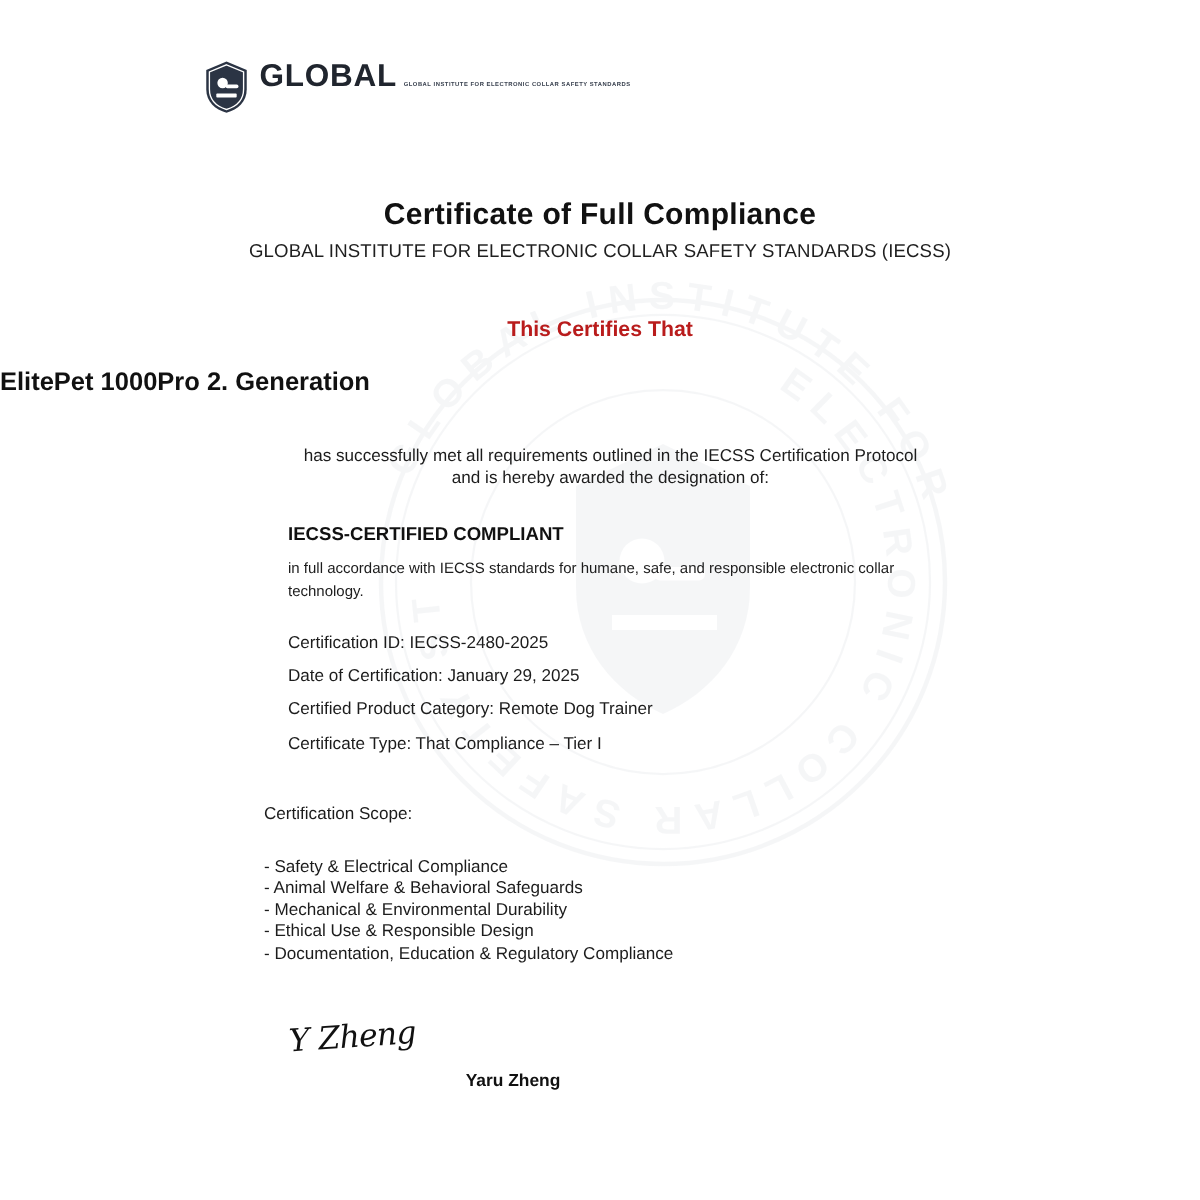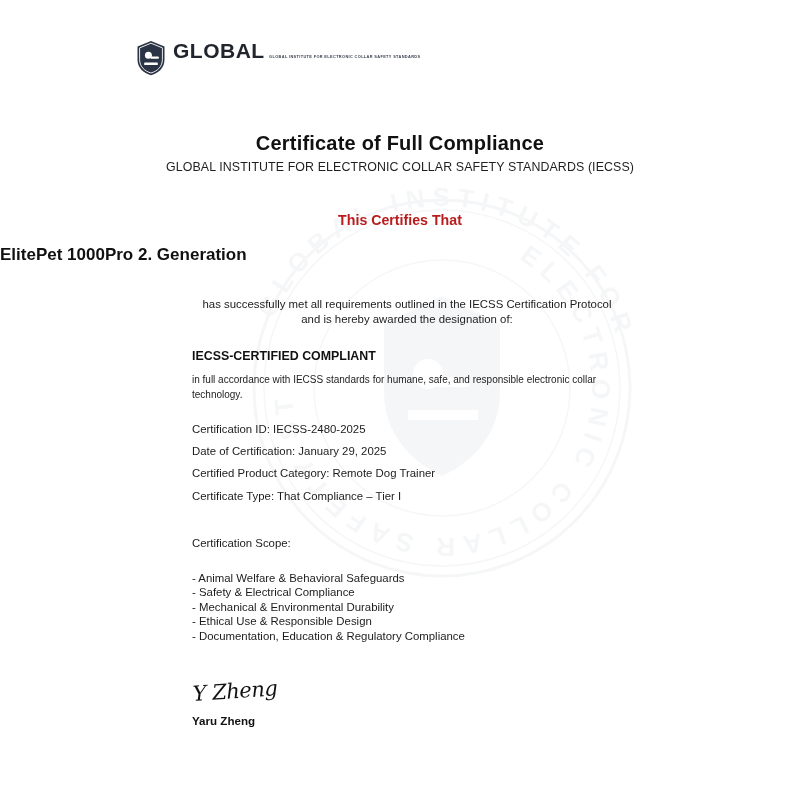--- a/index.html
+++ b/index.html
@@ -142,21 +142,21 @@
     width: 470px;
   }
   .meta-row {
     font-size: 11.4px;
     line-height: 22.2px;
     color: #1c1c1c;
   }
 
   .scope-block {
     position: absolute;
-    left: 192px;
+    left: 176px;
     top: 537px;
     width: 470px;
   }
   .scope-title {
     font-size: 11.4px;
     color: #1c1c1c;
     margin-bottom: 22px;
   }
   .scope-item {
     font-size: 11.4px;
@@ -180,20 +180,21 @@
     letter-spacing: -0.5px;
     transform: rotate(-4deg);
     transform-origin: left bottom;
     margin-left: 2px;
   }
   .sig-name {
     margin-top: 2px;
     font-size: 11.6px;
     font-weight: bold;
     color: #111111;
+    text-align: center;
   }
   .sig-role {
     margin-top: 4px;
     font-size: 11px;
     color: #1c1c1c;
   }
 </style>
 </head>
 <body>
 
@@ -256,22 +257,22 @@
 
   <div class="meta-block">
     <div class="meta-row">Certification ID: IECSS-2480-2025</div>
     <div class="meta-row">Date of Certification: January 29, 2025</div>
     <div class="meta-row">Certified Product Category: Remote Dog Trainer</div>
     <div class="meta-row">Certificate Type: That Compliance – Tier I</div>
   </div>
 
   <div class="scope-block">
     <div class="scope-title">Certification Scope:</div>
+    <div class="scope-item">- Safety &amp; Electrical Compliance</div>
     <div class="scope-item">- Animal Welfare &amp; Behavioral Safeguards</div>
-    <div class="scope-item">- Safety &amp; Electrical Compliance</div>
     <div class="scope-item">- Mechanical &amp; Environmental Durability</div>
     <div class="scope-item">- Ethical Use &amp; Responsible Design</div>
     <div class="scope-item">- Documentation, Education &amp; Regulatory Compliance</div>
   </div>
 
   <div class="sig-block">
     <div class="sig-mark">Y Zheng</div>
     <div class="sig-name">Yaru Zheng</div>
   </div>
 

